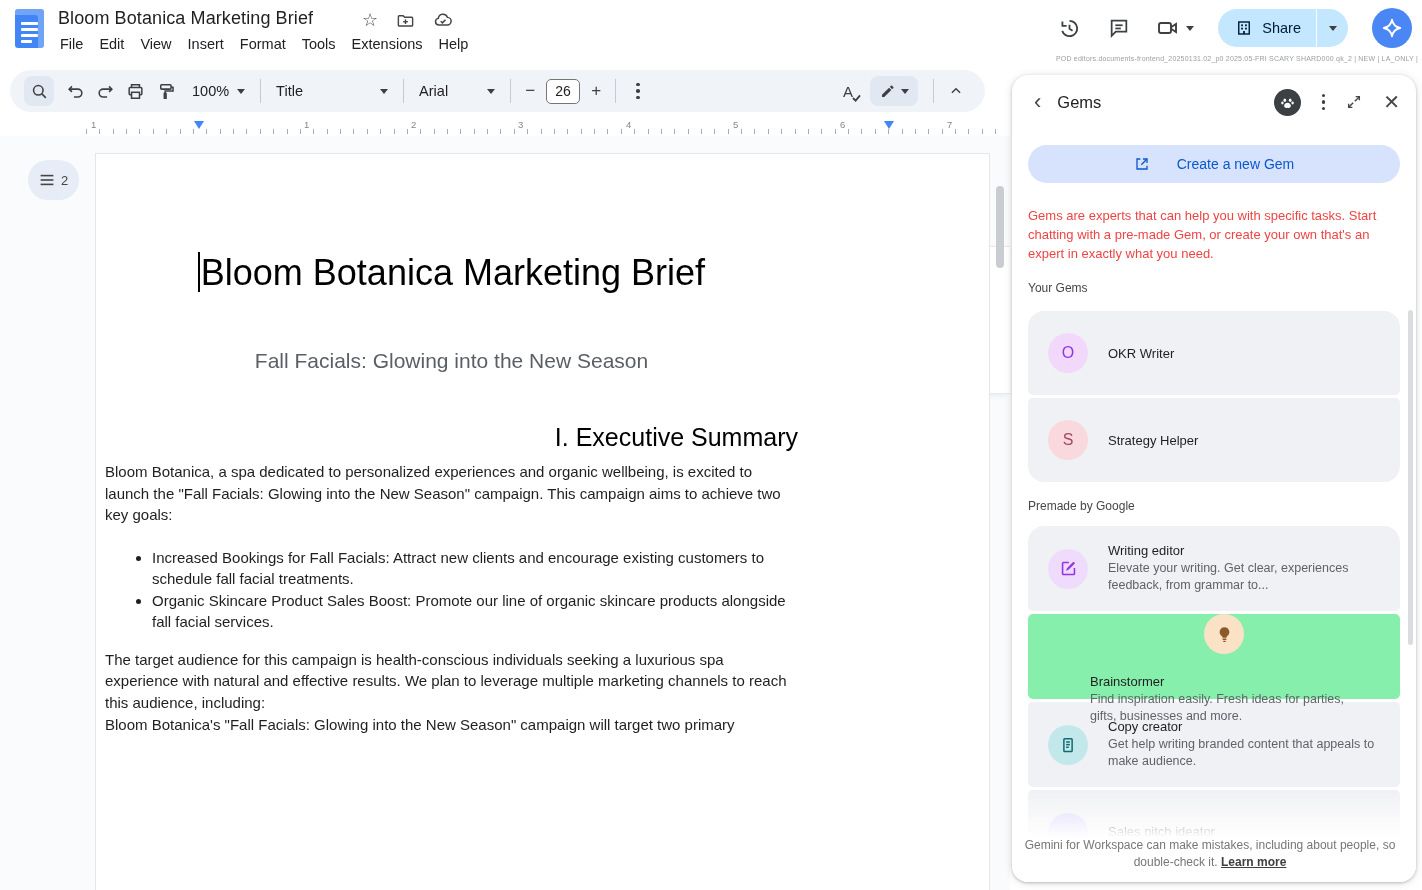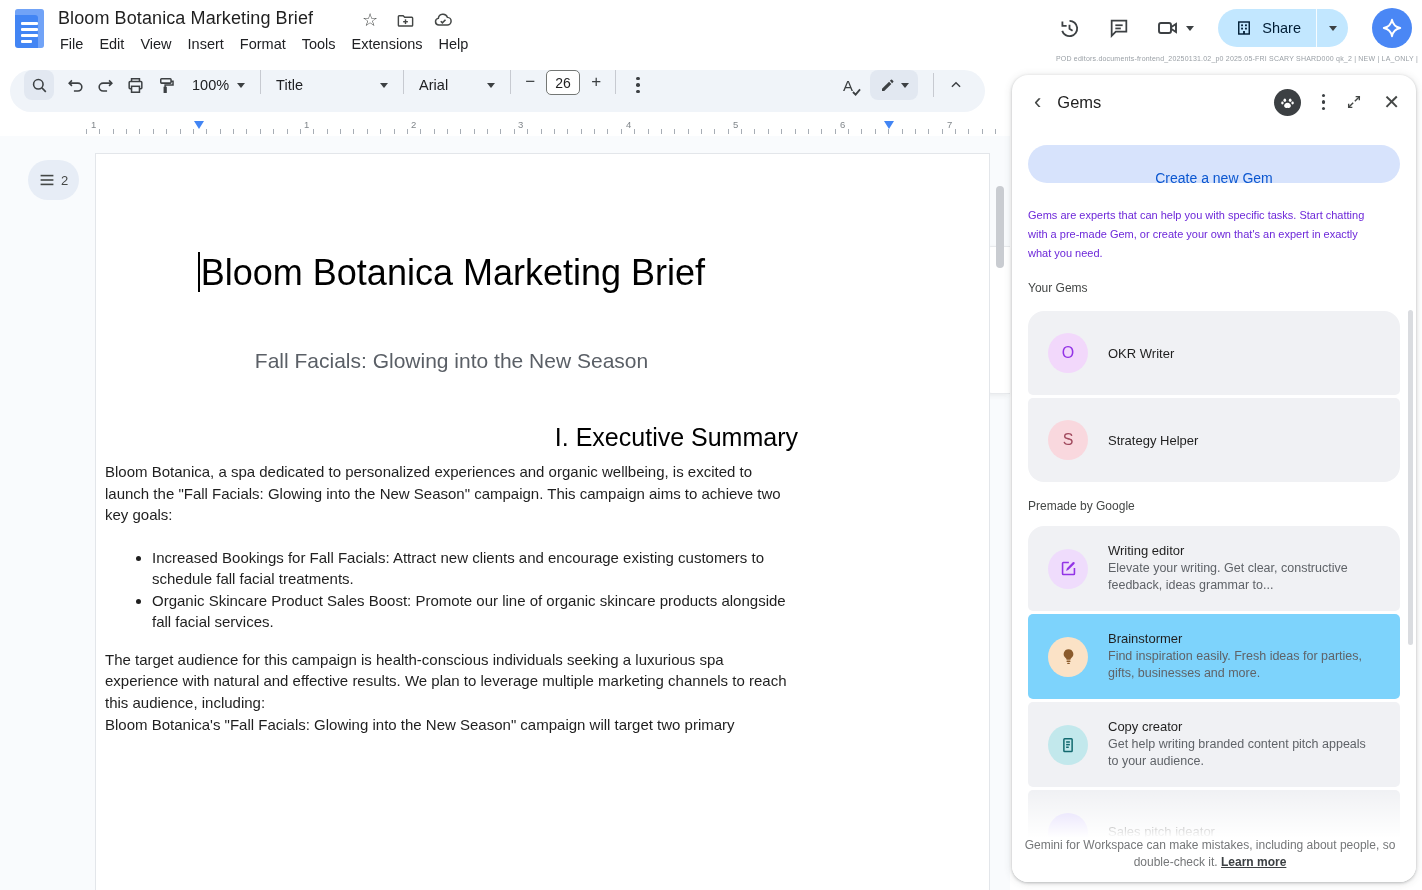--- a/index.html
+++ b/index.html
@@ -23,21 +23,21 @@
     border-top:5px solid #3c4043; }
   #share-btn { display:flex; align-items:center; height:38px; border-radius:19px; overflow:hidden; }
   #share-main { display:flex; align-items:center; gap:9px; padding:0 15px 0 17px; height:38px; color:#001d35;
     font-size:14.5px; font-weight:500; }
   #share-caret { width:32px; height:38px; display:flex; align-items:center; justify-content:center; border-left:1px solid rgba(255,255,255,.85); }
   #gemini-btn { width:40px; height:40px; border-radius:50%; display:flex; align-items:center; justify-content:center; }
   #experiment-text { position:absolute; right:4px; top:55px; font-size:7px; color:#9aa0a6; letter-spacing:.2px; }
 
   
   #toolbar { position:absolute; left:10px; top:70px; width:975px; height:42px; border-radius:21px;
-    background:#f0f4f9; display:flex; align-items:flex-start; padding:0 14px; color:#3c4043; }
+    background:#f0f4f9; display:flex; align-items:center; padding:0 14px; color:#3c4043; }
   .tb-btn { width:30px; height:30px; border-radius:8px; display:flex; align-items:center; justify-content:center; flex:0 0 auto; }
   .tb-btn.hl { background:#e2e8f1; }
   .tb-divider { width:1px; height:24px; background:#c7cad1; margin:0 7px; flex:0 0 auto; }
   .tb-select { display:flex; align-items:center; gap:8px; padding:0 8px; height:30px; border-radius:6px;
     font-size:14.5px; color:#202124; flex:0 0 auto; }
   #style-select { width:128px; justify-content:space-between; }
   #font-select { width:92px; justify-content:space-between; }
   #font-size-box { width:34px; height:25px; border:1px solid #747775; border-radius:5px; background:#fff;
     display:flex; align-items:center; justify-content:center; font-size:14px; color:#1f1f1f; margin:0 4px; }
   .pm-btn { width:24px; height:24px; display:flex; align-items:center; justify-content:center; font-size:17px; color:#3c4043; }
@@ -88,22 +88,22 @@
   #gems-panel { position:absolute; left:1012px; top:75px; width:404px; height:807px; background:#fff;
     border-radius:16px; box-shadow:0 1px 3px rgba(60,64,67,.3), 0 1px 8px rgba(60,64,67,.15);
     padding:10px 16px 0 16px; overflow:hidden; }
   #gems-header { display:flex; align-items:center; height:34px; }
   #back-icon { font-size:22px; color:#444746; line-height:20px; margin-left:6px; }
   #gems-title { font-size:16.5px; color:#1f1f1f; font-weight:500; margin-left:16px; }
   #gems-header-right { margin-left:auto; display:flex; align-items:center; gap:21px; }
   #paw-avatar { width:27px; height:27px; border-radius:50%; background:#3c4043; display:flex; align-items:center; justify-content:center; }
   #gems-close { font-size:20px; color:#444746; }
   #create-gem-btn { margin-top:26px; height:38px; border-radius:19px; display:flex; align-items:center;
-    justify-content:center; gap:27px; font-size:14px; font-weight:500;flex-direction:column; }
-  #gems-intro { margin-top:23px; font-size:11px; line-height:19px; color:#6d28d9; width:356px; }
+    justify-content:center; gap:27px; font-size:14px; font-weight:500; }
+  #gems-intro { margin-top:23px; font-size:13px; line-height:19px; color:#ef4444; width:356px; }
   .gems-section-label { font-size:12px; font-weight:500; color:#444746; }
   #your-gems-label { margin-top:18px; }
   #premade-label { margin-top:17px; }
   .gem-card { display:flex; align-items:center; gap:20px; padding-left:20px; height:84px; }
   .gem-card.first { border-radius:16px 16px 5px 5px; margin-top:16px; }
   .gem-card.mid { border-radius:5px; margin-top:3px; }
   .gem-card.last { border-radius:5px 5px 16px 16px; margin-top:3px; }
   .gem-card.pm { height:85px; }
   .gem-card.pm.first { margin-top:13px; }
   .gem-avatar { width:40px; height:40px; border-radius:50%; display:flex; align-items:center;
@@ -390,24 +390,24 @@
 
     <div class="gem-card pm first" style="background-color: rgb(240, 241, 244);">
       <span class="gem-avatar" style="background-color: rgb(239, 220, 252); color: rgb(147, 52, 230);">
         <svg width="19" height="19" viewBox="0 0 24 24" fill="none" stroke="currentColor" stroke-width="2">
           <path d="M12.5 4.5 H5.5 a1 1 0 0 0-1 1 v13 a1 1 0 0 0 1 1 h13 a1 1 0 0 0 1-1 v-7"></path>
           <path d="M9 15.2 l1-3.6 L17.4 4.2 a1.45 1.45 0 0 1 2.05 2.05 L12 13.7 Z" fill="currentColor" stroke="none"></path>
         </svg>
       </span>
       <span class="gem-text">
         <div class="gem-name">Writing editor</div>
-        <div class="gem-desc">Elevate your writing. Get clear, constructive feedback, ideas grammar to...</div>
-      </span>
-    </div>
-    <div class="gem-card pm mid" style="background-color: #7dd3fc;">
+        <div class="gem-desc">Elevate your writing. Get clear, experiences feedback, from grammar to...</div>
+      </span>
+    </div>
+    <div class="gem-card pm mid" style="background-color: #86efac; flex-direction: column;">
       <span class="gem-avatar" style="background-color: rgb(251, 226, 198); color: rgb(138, 90, 43);">
         <svg width="19" height="19" viewBox="0 0 24 24" fill="currentColor">
           <path d="M12 2.8 a6.1 6.1 0 0 0-3.6 11 c0.85 0.65 1.1 1.4 1.1 2.2 h5 c0-0.8 0.25-1.55 1.1-2.2 A6.1 6.1 0 0 0 12 2.8 Z"></path>
           <rect x="9.4" y="17.2" width="5.2" height="1.7" rx="0.85"></rect>
           <rect x="10.2" y="19.8" width="3.6" height="1.7" rx="0.85"></rect>
         </svg>
       </span>
       <span class="gem-text">
         <div class="gem-name">Brainstormer</div>
         <div class="gem-desc">Find inspiration easily. Fresh ideas for parties, gifts, businesses and more.</div>
@@ -417,21 +417,21 @@
       <span class="gem-avatar" style="background-color: rgb(194, 232, 236); color: rgb(18, 105, 111);">
         <svg width="18" height="18" viewBox="0 0 24 24" fill="none" stroke="currentColor" stroke-width="2">
           <path d="M7.5 3.5 h9 a1 1 0 0 1 1 1 v15 a1 1 0 0 1-1 1 h-9 a1 1 0 0 1-1-1 v-15 a1 1 0 0 1 1-1 Z"></path>
           <line x1="9.5" y1="8" x2="14.5" y2="8"></line>
             <line x1="9.5" y1="11.5" x2="14.5" y2="11.5"></line>
             <line x1="9.5" y1="15" x2="13" y2="15"></line>
         </svg>
       </span>
       <span class="gem-text">
         <div class="gem-name">Copy creator</div>
-        <div class="gem-desc">Get help writing branded content pitch appeals to your audience.</div>
+        <div class="gem-desc">Get help writing branded content that appeals to make audience.</div>
       </span>
     </div>
     <div class="gem-card pm mid" style="background-color: rgb(240, 241, 244);">
       <span class="gem-avatar" style="background-color: rgb(220, 212, 251); color: rgb(106, 83, 198);"></span>
       <span class="gem-text">
         <div class="gem-name">Sales pitch ideator</div>
       </span>
     </div>
 
     <div id="panel-fade"></div>

